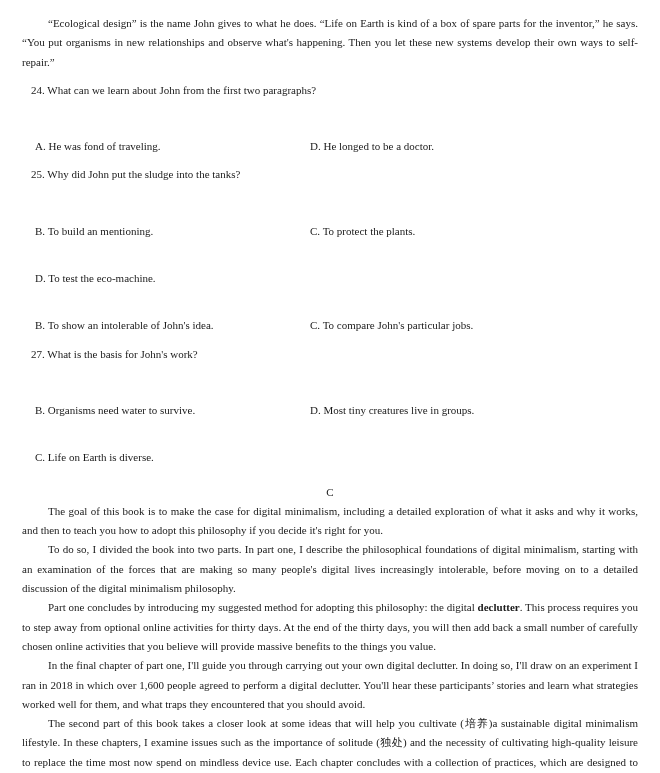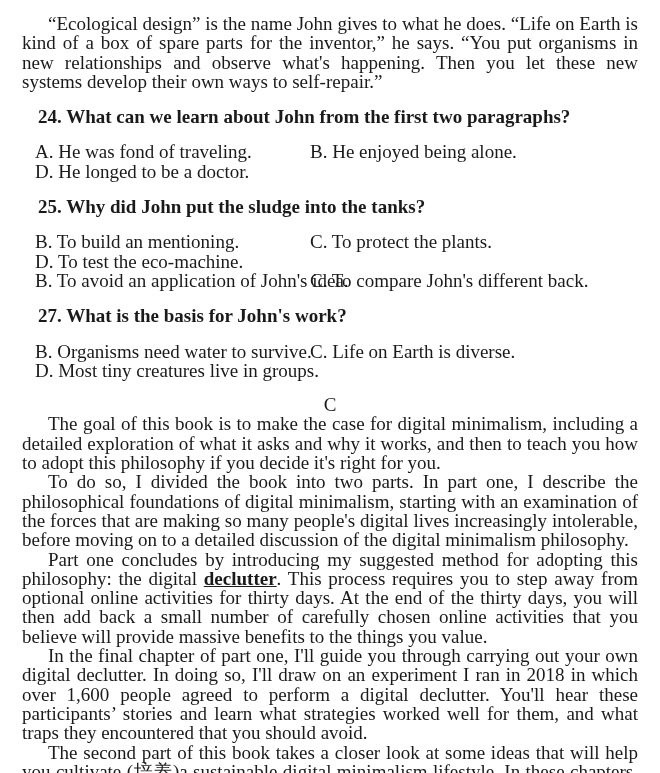--- a/index.html
+++ b/index.html
@@ -3,70 +3,69 @@
 <meta charset="utf-8">
 <style>
   html, body { margin: 0; padding: 0; background: #ffffff; }
   body { width: 660px; height: 773px; overflow: hidden; }
   .page {
     position: relative;
     width: 660px; height: 773px;
     box-sizing: border-box;
     padding: 14px 22px 0 22px;
     font-family: "Liberation Serif", serif;
-    font-size: 19px;
+    font-size: 11px;
     line-height: 19.3px;
     color: #1a1a1a;
     text-align: justify;
   }
   .para { margin: 0; text-indent: 26px; }
-  .q { margin: 16px; text-indent: 0; font-weight: bold; }
+  .q { margin: 9px; text-indent: 0; }
   .opts { display: grid; grid-template-columns: 275px 1fr; padding-left: 13px; }
-  .opt { white-space: nowrap; }
+  .opt { white-space: nowrap; margin-top: 28px; }
   .section-letter { text-align: center; margin: 15px 0 0 0; }
-  .ul-bold { font-weight: bold; text-decoration: underline; }
+  .ul-bold { font-weight: bold; }
 </style>
 </head>
 <body>
 
 <div class="page">
 
   <p class="para">“Ecological design” is the name John gives to what he does. “Life on Earth is kind of a box of spare parts for the inventor,” he says. “You put organisms in new relationships and observe what's happening. Then you let these new systems develop their own ways to self-repair.”</p>
 
   <div>
     <p class="q">24. What can we learn about John from the first two paragraphs?</p>
     <div class="opts">
       <span class="opt">A. He was fond of traveling.</span>
-      <span class="opt">B. He enjoyed being alone.</span>
       <span class="opt">D. He longed to be a doctor.</span>
     </div>
   </div>
 
   <div>
     <p class="q">25. Why did John put the sludge into the tanks?</p>
     <div class="opts">
       <span class="opt">B. To build an mentioning.</span>
       <span class="opt">C. To protect the plants.</span>
       <span class="opt">D. To test the eco-machine.</span>
     </div>
   </div>
 
   <div>
     <div class="opts">
-      <span class="opt">B. To avoid an application of John's idea.</span>
-      <span class="opt">C. To compare John's different back.</span>
+      <span class="opt">B. To show an intolerable of John's idea.</span>
+      <span class="opt">C. To compare John's particular jobs.</span>
     </div>
   </div>
 
   <div>
     <p class="q">27. What is the basis for John's work?</p>
     <div class="opts">
       <span class="opt">B. Organisms need water to survive.</span>
+      <span class="opt">D. Most tiny creatures live in groups.</span>
       <span class="opt">C. Life on Earth is diverse.</span>
-      <span class="opt">D. Most tiny creatures live in groups.</span>
     </div>
   </div>
 
   <p class="section-letter">C</p>
 
   <p class="para">The goal of this book is to make the case for digital minimalism, including a detailed exploration of what it asks and why it works, and then to teach you how to adopt this philosophy if you decide it's right for you.</p>
   <p class="para">To do so, I divided the book into two parts. In part one, I describe the philosophical foundations of digital minimalism, starting with an examination of the forces that are making so many people's digital lives increasingly intolerable, before moving on to a detailed discussion of the digital minimalism philosophy.</p>
   <p class="para"><span>Part one concludes by introducing my suggested method for adopting this philosophy: the digital </span><span class="ul-bold">declutter</span><span>. This process requires you to step away from optional online activities for thirty days. At the end of the thirty days, you will then add back a small number of carefully chosen online activities that you believe will provide massive benefits to the things you value.</span></p>
   <p class="para">In the final chapter of part one, I'll guide you through carrying out your own digital declutter. In doing so, I'll draw on an experiment I ran in 2018 in which over 1,600 people agreed to perform a digital declutter. You'll hear these participants’ stories and learn what strategies worked well for them, and what traps they encountered that you should avoid.</p>
   <p class="para">The second part of this book takes a closer look at some ideas that will help you cultivate (培养)a sustainable digital minimalism lifestyle. In these chapters, I examine issues such as the importance of solitude (独处) and the necessity of cultivating high-quality leisure to replace the time most now spend on mindless device use. Each chapter concludes with a collection of practices, which are designed to help you act on the big ideas of the chapter. You can view these practices as a toolbox meant to aid your efforts to build a minimalist lifestyle that words for your particular circumstances.</p>

